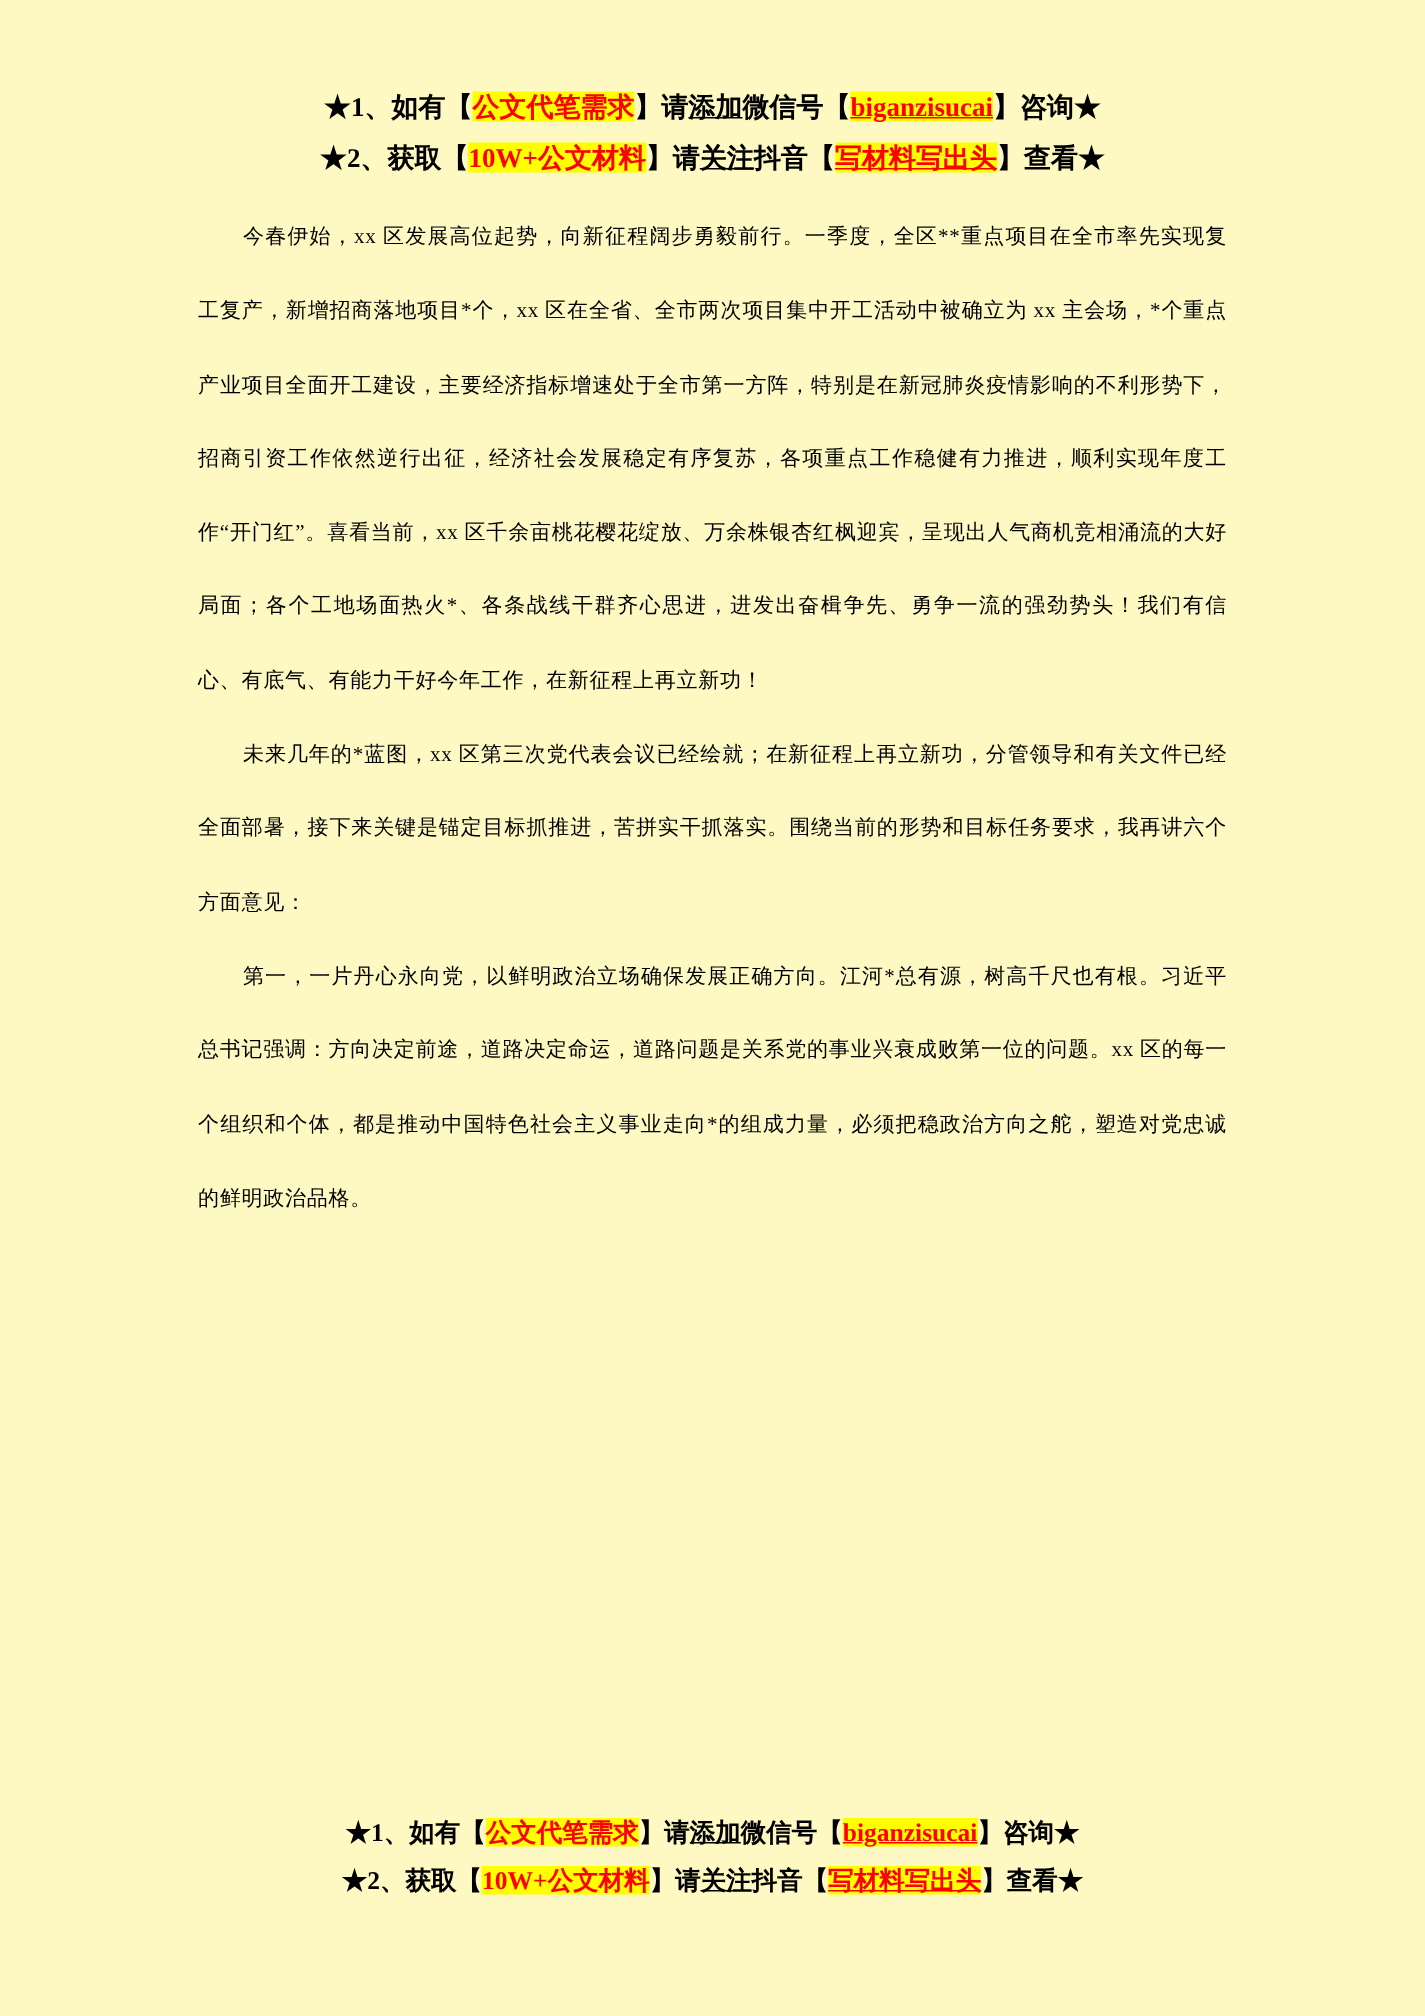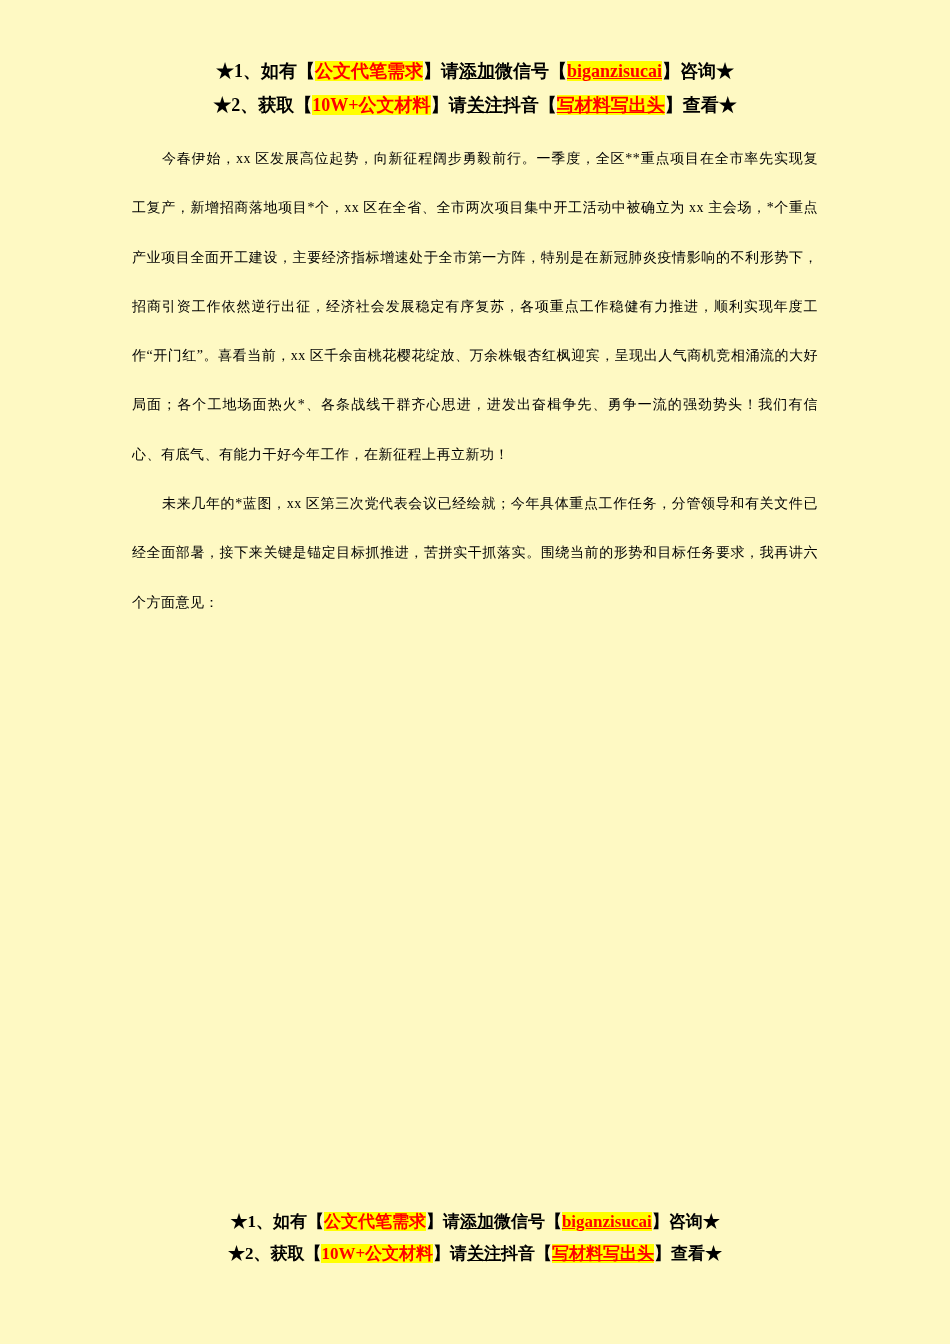--- a/index.html
+++ b/index.html
@@ -63,21 +63,22 @@
     <div>
       <span>★1、如有【</span><span class="hl">公文代笔需求</span><span>】请</span><span class="ul">添加</span><span>微信号【</span><span class="hl ul">biganzisucai</span><span>】咨询★</span>
     </div>
     <div>
       <span>★2、获取【</span><span class="hl">10W+公文材料</span><span>】请</span><span class="ul">关注</span><span>抖音【</span><span class="hl ul">写材料写出头</span><span>】查看★</span>
     </div>
   </div>
 
   <div class="doc-body">
     <p>今春伊始，xx 区发展高位起势，向新征程阔步勇毅前行。一季度，全区**重点项目在全市率先实现复工复产，新增招商落地项目*个，xx 区在全省、全市两次项目集中开工活动中被确立为 xx 主会场，*个重点产业项目全面开工建设，主要经济指标增速处于全市第一方阵，特别是在新冠肺炎疫情影响的不利形势下，招商引资工作依然逆行出征，经济社会发展稳定有序复苏，各项重点工作稳健有力推进，顺利实现年度工作“开门红”。喜看当前，xx 区千余亩桃花樱花绽放、万余株银杏红枫迎宾，呈现出人气商机竞相涌流的大好局面；各个工地场面热火*、各条战线干群齐心思进，进发出奋楫争先、勇争一流的强劲势头！我们有信心、有底气、有能力干好今年工作，在新征程上再立新功！</p>
-    <p>未来几年的*蓝图，xx 区第三次党代表会议已经绘就；今年具体重点工作任务，分管领导和有关文件已经全面部暑，接下来关键是锚定目标抓推进，苦拼实干抓落实。围绕当前的形势和目标任务要求，我再讲六个方面意见：</p>
+    <p>未来几年的*蓝图，xx 区第三次党代表会议已经绘就；在新征程上再立新功，分管领导和有关文件已经全面部暑，接下来关键是锚定目标抓推进，苦拼实干抓落实。围绕当前的形势和目标任务要求，我再讲六个方面意见：</p>
+    <p>第一，一片丹心永向党，以鲜明政治立场确保发展正确方向。江河*总有源，树高千尺也有根。习近平总书记强调：方向决定前途，道路决定命运，道路问题是关系党的事业兴衰成败第一位的问题。xx 区的每一个组织和个体，都是推动中国特色社会主义事业走向*的组成力量，必须把稳政治方向之舵，塑造对党忠诚的鲜明政治品格。</p>
   </div>
 
   <div class="promo promo-footer">
     <div>
       <span>★1、如有【</span><span class="hl">公文代笔需求</span><span>】请</span><span class="ul">添加</span><span>微信号【</span><span class="hl ul">biganzisucai</span><span>】咨询★</span>
     </div>
     <div>
       <span>★2、获取【</span><span class="hl">10W+公文材料</span><span>】请</span><span class="ul">关注</span><span>抖音【</span><span class="hl ul">写材料写出头</span><span>】查看★</span>
     </div>
   </div>

